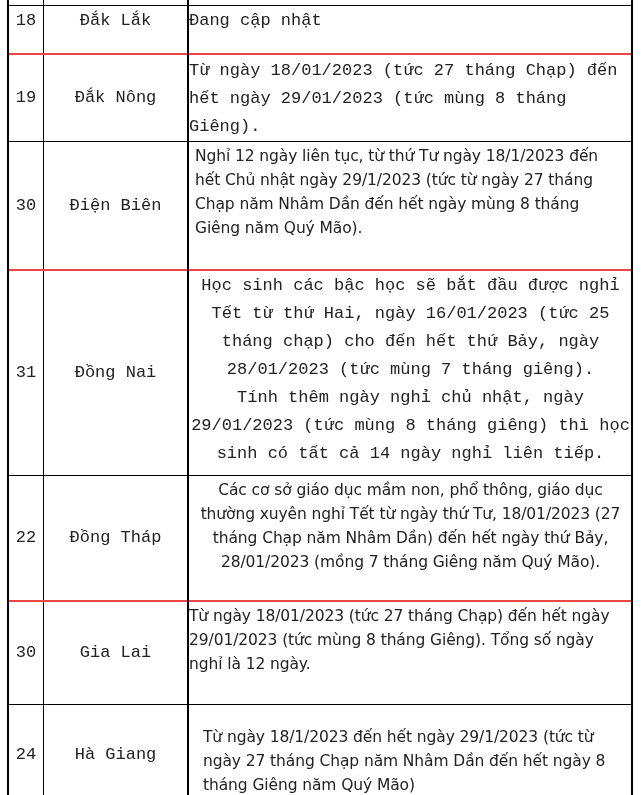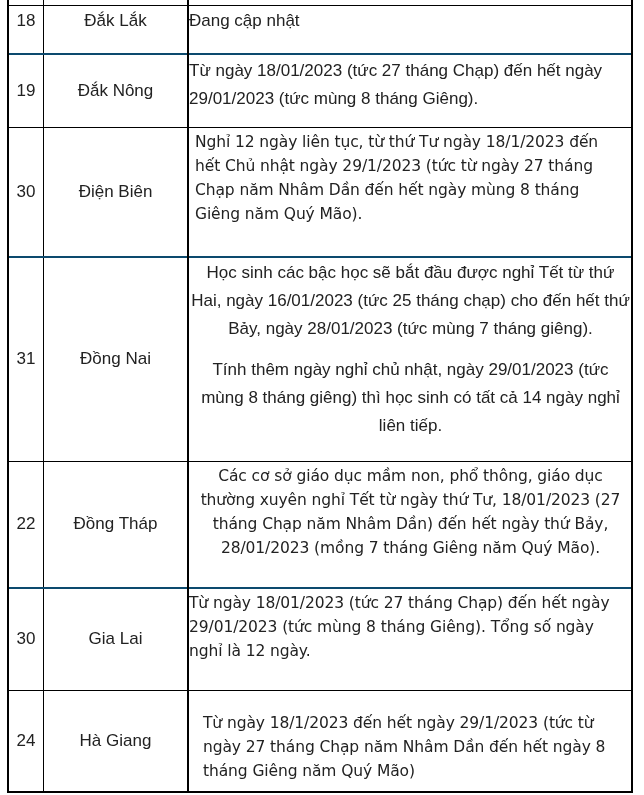--- a/index.html
+++ b/index.html
@@ -1,31 +1,31 @@
 <!DOCTYPE html>
 <html><head>
 <meta charset="utf-8">
 <style>
   html, body { margin:0; padding:0; background:#ffffff; }
   body { width:644px; height:795px; position:relative; overflow:hidden; font-family:"Liberation Sans", sans-serif; color:#222222; }
   .tbl { position:absolute; left:7px; top:-40px; width:626px; border-collapse:collapse; table-layout:fixed; }
-  .tbl td { border:1px solid #000; padding:0; vertical-align:middle; }
+  .tbl td { border:1px solid #000; padding:0; vertical-align:middle;font-family:Liberation Mono, monospace; }
   .tbl tr td:first-child { border-left:2px solid #000; }
   .tbl tr td:last-child { border-right:2px solid #000; }
   .tbl tr td:nth-child(2) { border-right:2px solid #000; }
-  .tbl tr.thick-top td { border-top:2px solid #0c4a6e;border-radius:26px; }
+  .tbl tr.thick-top td { border-top:2px solid #ef4444;border-radius:26px; }
   .tbl tr.last td { border-bottom:2px solid #000; }
   .c-no { width:34px; text-align:center; font-size:17px; }
   .c-name { width:143px; text-align:center; font-size:17px; }
   .c-info { font-size:17px; line-height:28px; }
   .c-info.center { }
   .c-info.left { text-align:center; padding-left:1px; }
   .c-info.seg { font-family:"DejaVu Sans", sans-serif; font-size:15.5px; line-height:24px; letter-spacing:-0.1px; }
   .c-info p { margin:0; }
-  .c-info p + p { margin-top:13px; }
+  .c-info p + p { }
   .r-prev td { height:44px; }
 </style>
 </head>
 <body>
 
 <table class="tbl">
   <tbody>
       <tr class="r-prev">
     <td class="c-no"></td>
     <td class="c-name"></td>

